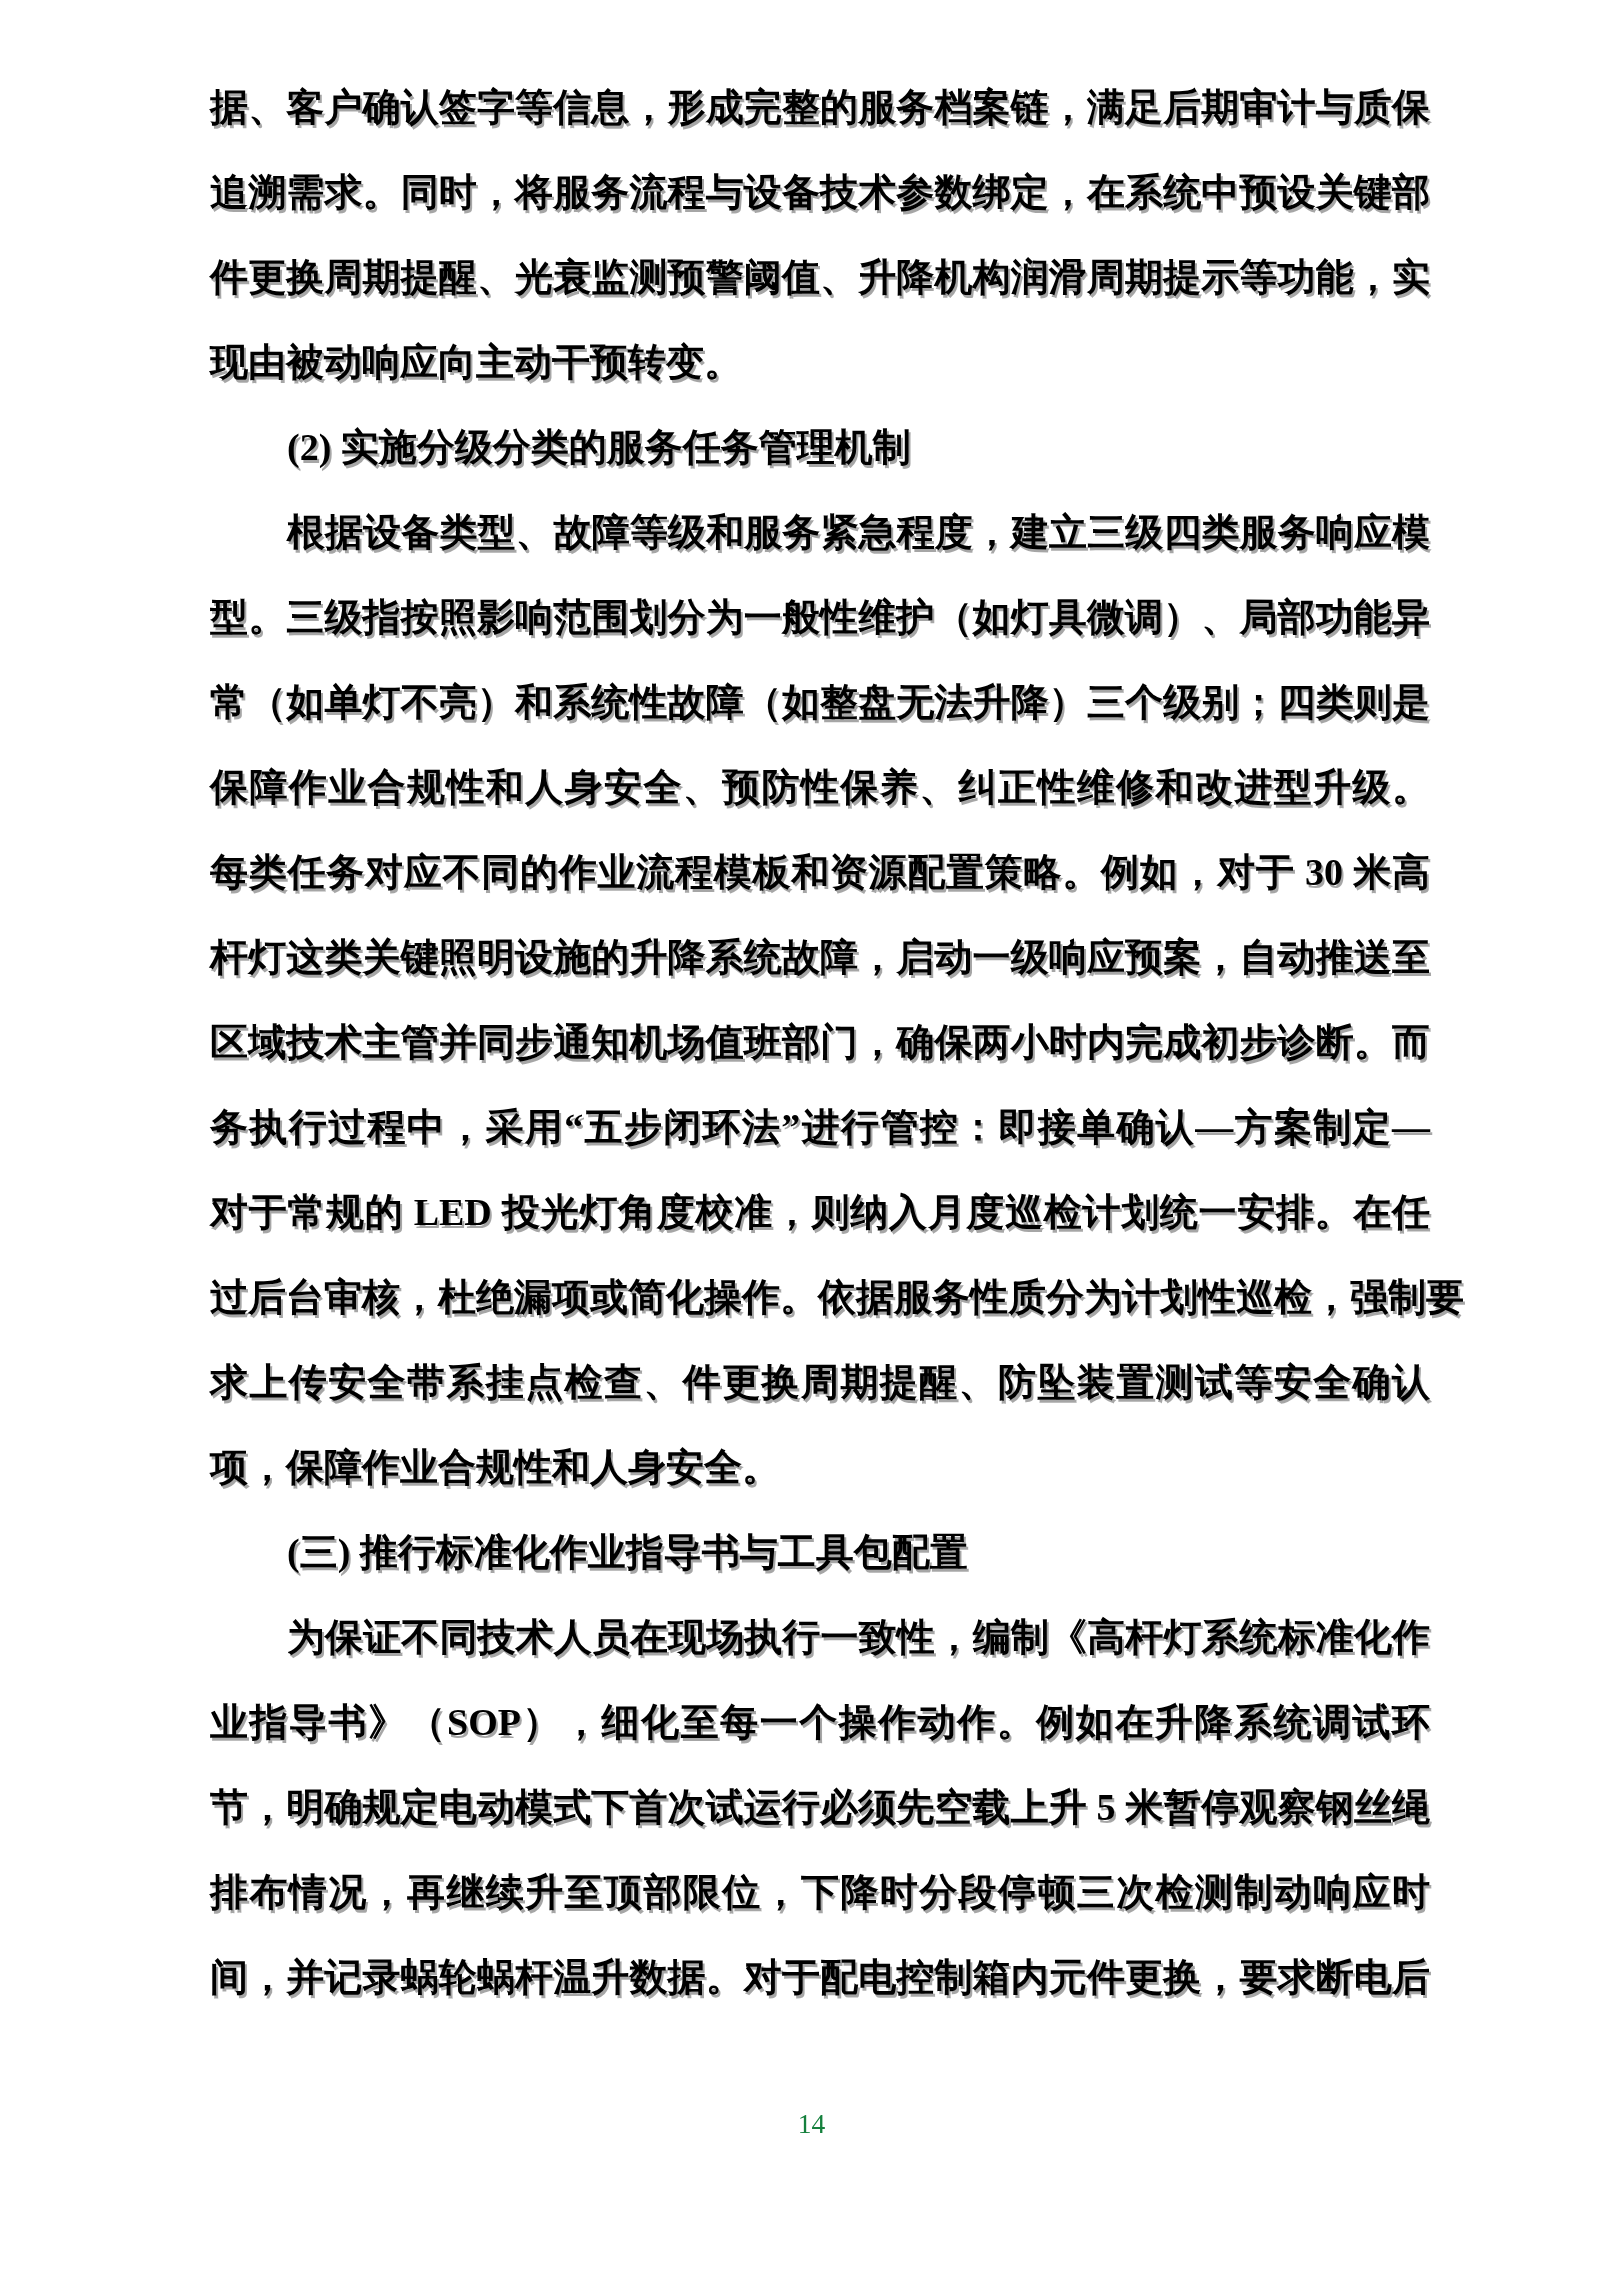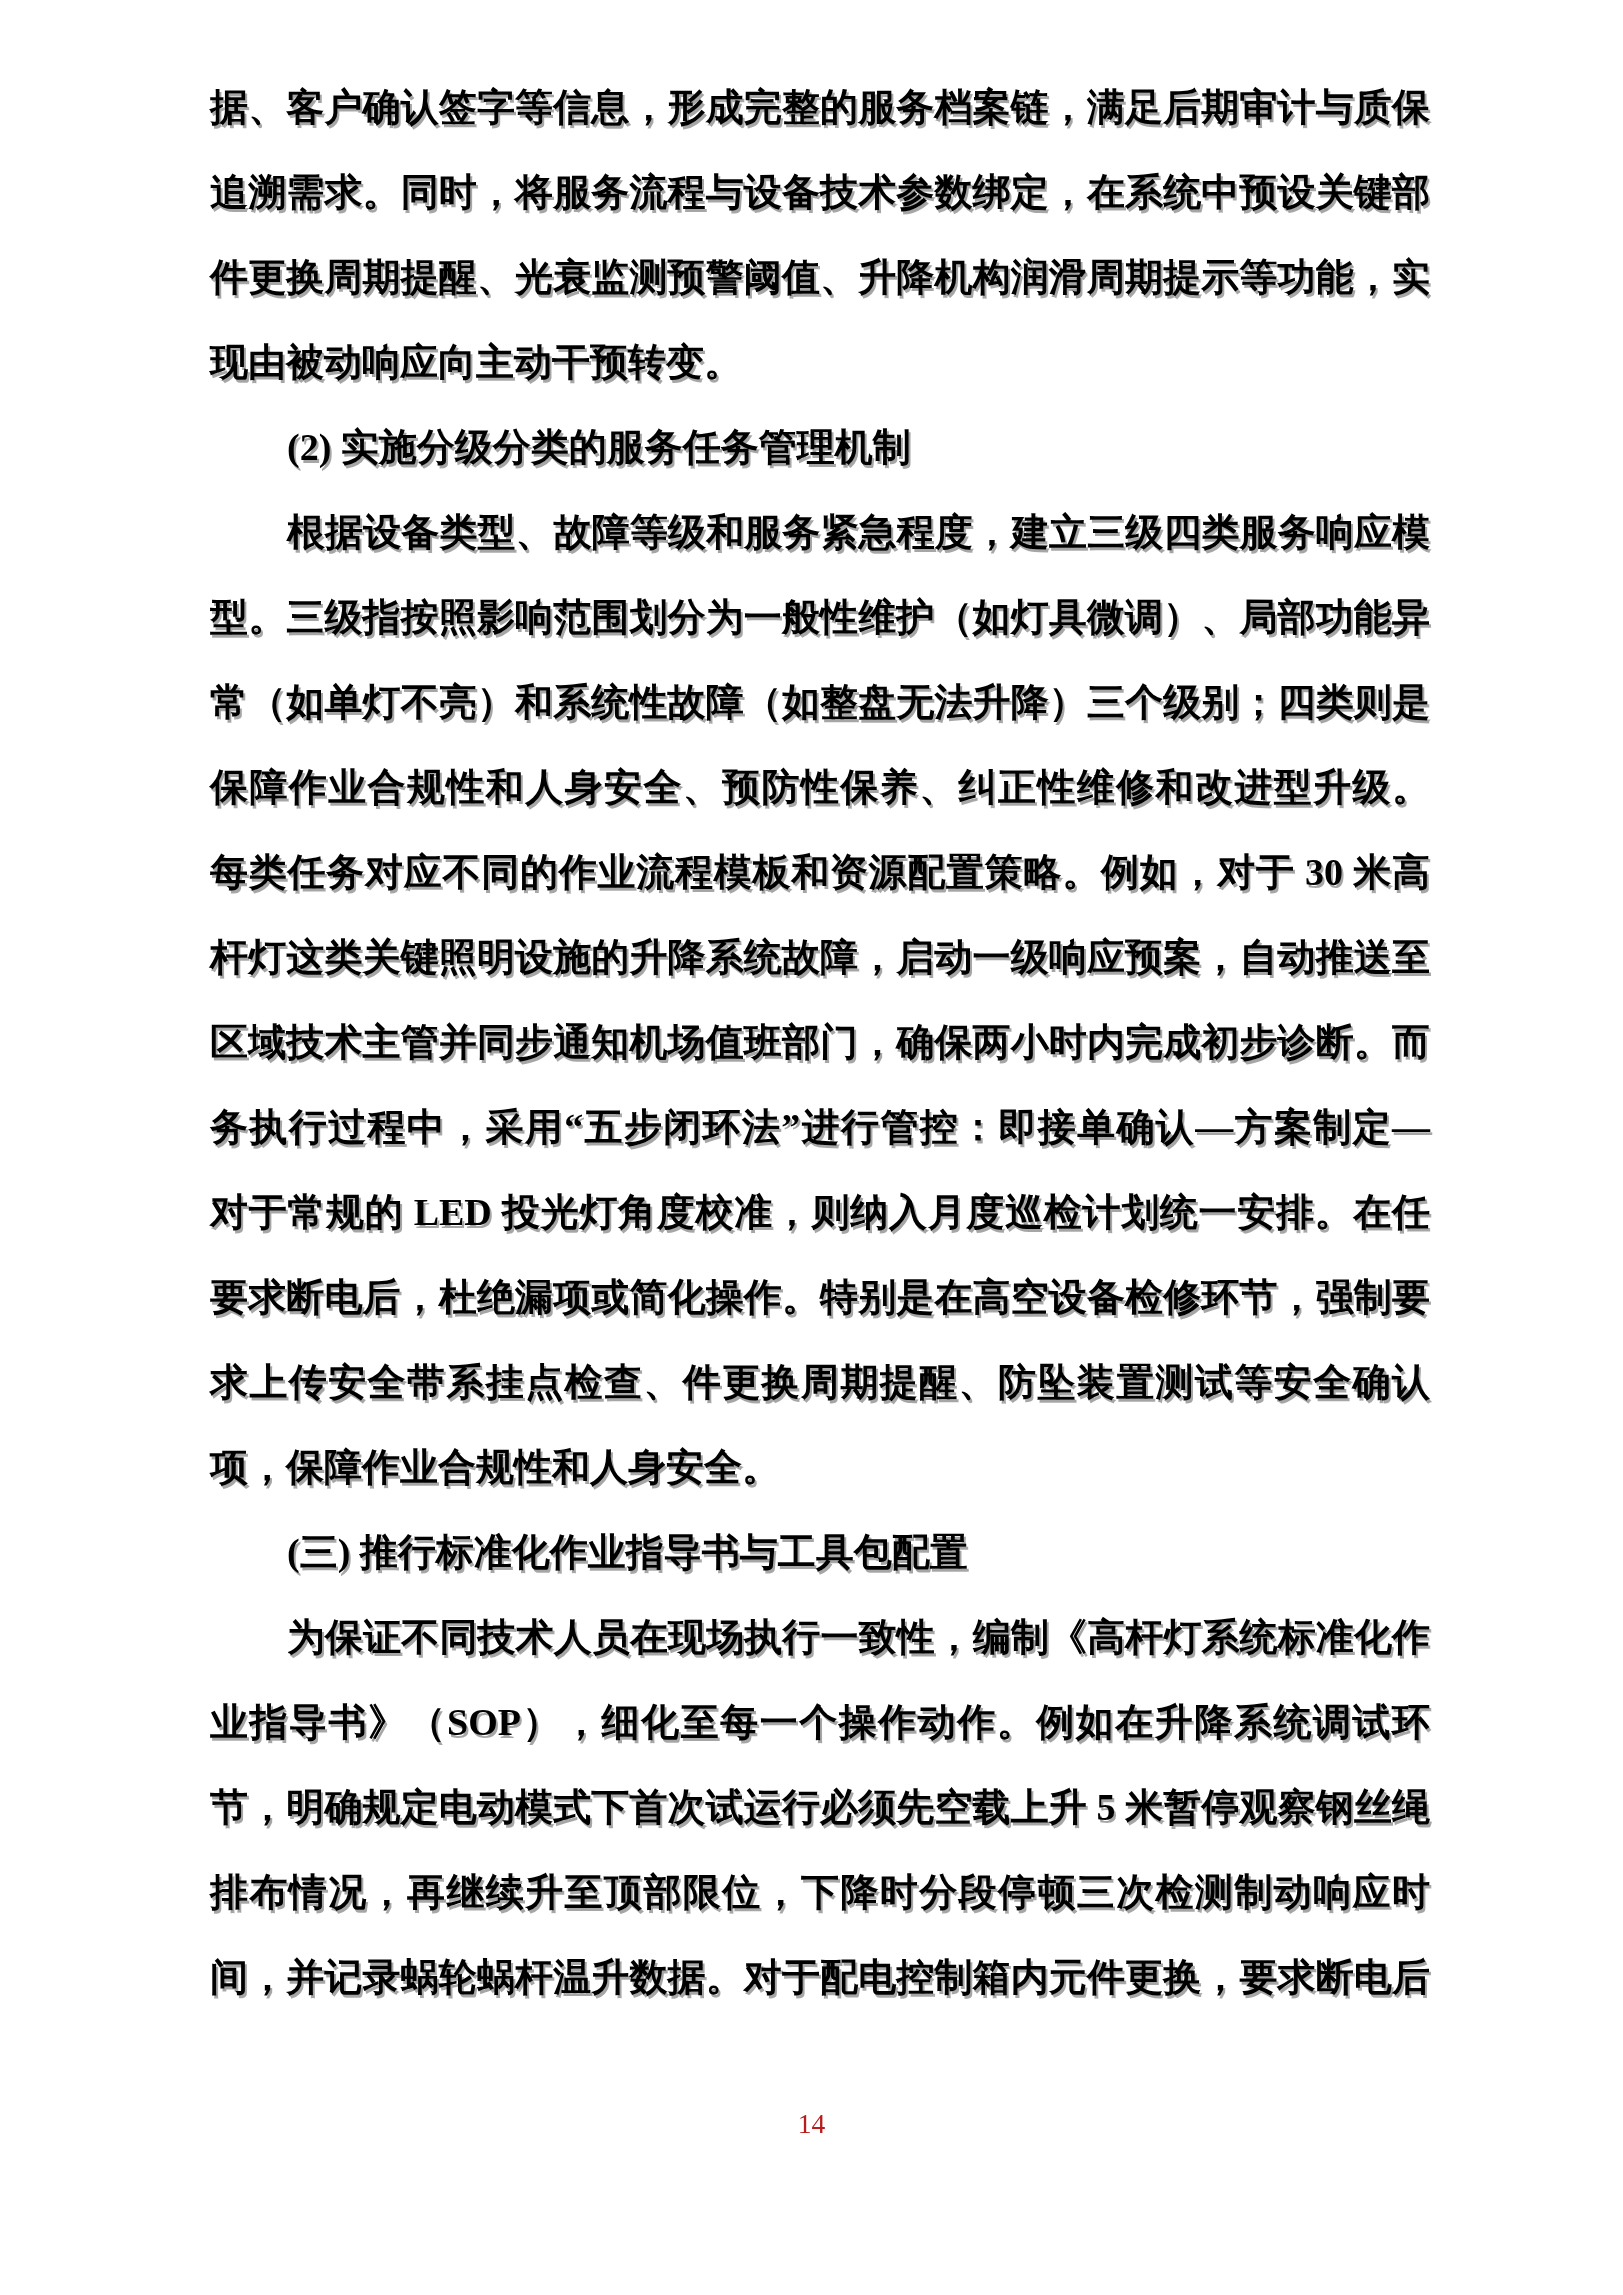--- a/index.html
+++ b/index.html
@@ -45,21 +45,21 @@
   .page-number {
     position: absolute;
     top: 2104px;
     left: 0;
     width: 100%;
     height: 39px;
     line-height: 39px;
     text-align: center;
     font-size: 27.5px;
     font-weight: normal;
-    color: #b91c1c;
+    color: #15803d;
   }
 </style>
 </head>
 <body>
 
 <div class="page">
   <div class="text-block">
     <div class="line">据、客户确认签字等信息，形成完整的服务档案链，满足后期审计与质保</div>
     <div class="line">追溯需求。同时，将服务流程与设备技术参数绑定，在系统中预设关键部</div>
     <div class="line">件更换周期提醒、光衰监测预警阈值、升降机构润滑周期提示等功能，实</div>
@@ -67,21 +67,21 @@
     <div class="line short indent">(2) 实施分级分类的服务任务管理机制</div>
     <div class="line indent">根据设备类型、故障等级和服务紧急程度，建立三级四类服务响应模</div>
     <div class="line">型。三级指按照影响范围划分为一般性维护（如灯具微调）、局部功能异</div>
     <div class="line">常（如单灯不亮）和系统性故障（如整盘无法升降）三个级别；四类则是</div>
     <div class="line">保障作业合规性和人身安全、预防性保养、纠正性维修和改进型升级。</div>
     <div class="line">每类任务对应不同的作业流程模板和资源配置策略。例如，对于 30 米高</div>
     <div class="line">杆灯这类关键照明设施的升降系统故障，启动一级响应预案，自动推送至</div>
     <div class="line">区域技术主管并同步通知机场值班部门，确保两小时内完成初步诊断。而</div>
     <div class="line">务执行过程中，采用“五步闭环法”进行管控：即接单确认—方案制定—</div>
     <div class="line">对于常规的 LED 投光灯角度校准，则纳入月度巡检计划统一安排。在任</div>
-    <div class="line">要求断电后，杜绝漏项或简化操作。特别是在高空设备检修环节，强制要</div>
+    <div class="line">过后台审核，杜绝漏项或简化操作。依据服务性质分为计划性巡检，强制要</div>
     <div class="line">求上传安全带系挂点检查、件更换周期提醒、防坠装置测试等安全确认</div>
     <div class="line short">项，保障作业合规性和人身安全。</div>
     <div class="line short indent">(三) 推行标准化作业指导书与工具包配置</div>
     <div class="line indent">为保证不同技术人员在现场执行一致性，编制《高杆灯系统标准化作</div>
     <div class="line">业指导书》（SOP），细化至每一个操作动作。例如在升降系统调试环</div>
     <div class="line">节，明确规定电动模式下首次试运行必须先空载上升 5 米暂停观察钢丝绳</div>
     <div class="line">排布情况，再继续升至顶部限位，下降时分段停顿三次检测制动响应时</div>
     <div class="line">间，并记录蜗轮蜗杆温升数据。对于配电控制箱内元件更换，要求断电后</div>
   </div>
   <div class="page-number">14</div>

